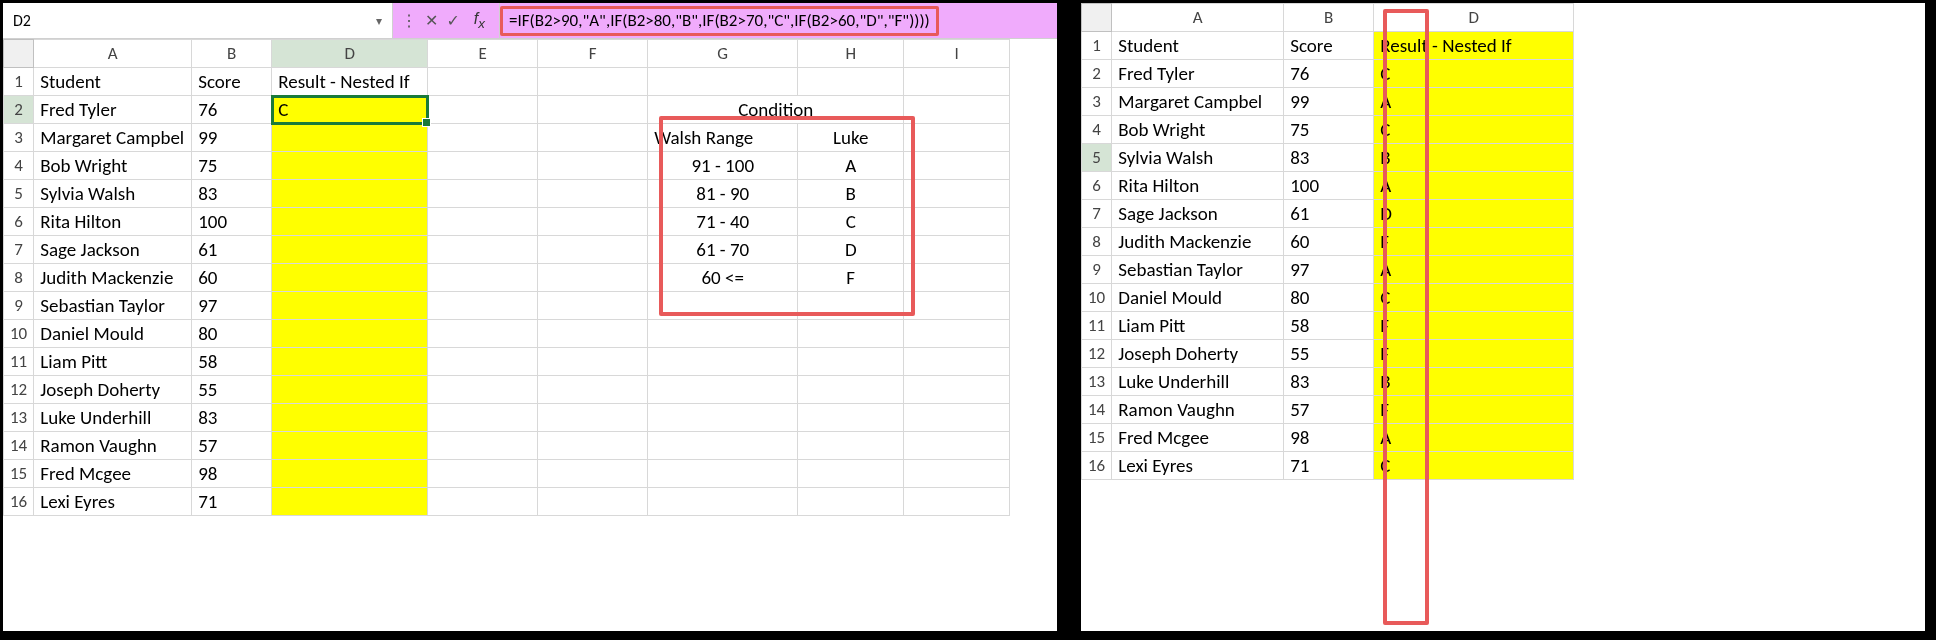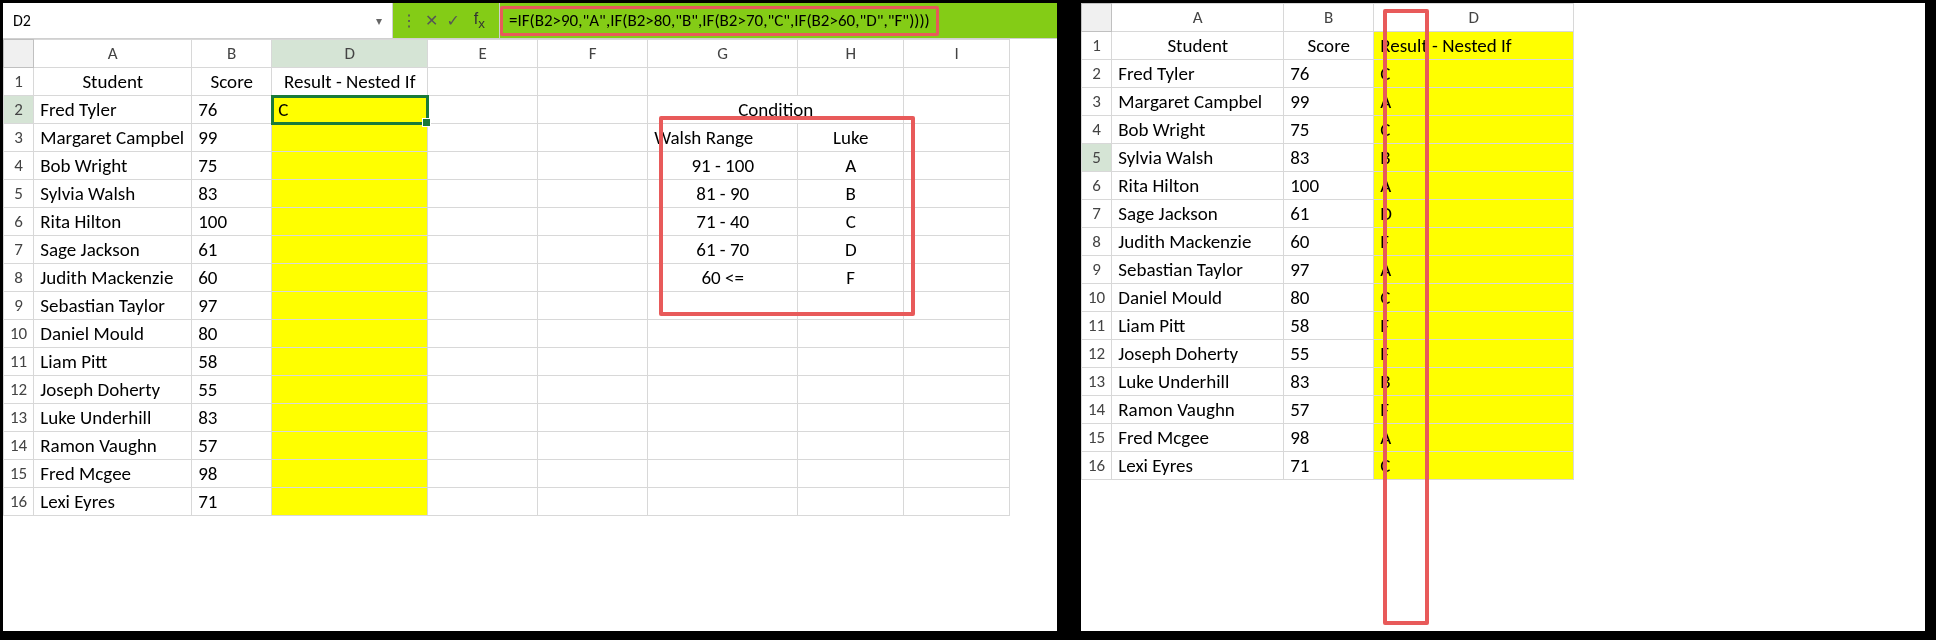--- a/index.html
+++ b/index.html
@@ -22,21 +22,21 @@
   }
   .panel-left { width: 1060px; height: 634px; }
   .panel-right { width: 850px; height: 634px; }
 
   
   .topbar {
     display: flex;
     align-items: center;
     height: 36px;
     border-bottom: 1px solid #d0d0d0;
-    background: #84cc16;
+    background: #f0abfc;
   }
   .namebox {
     width: 390px;
     height: 100%;
     display: flex;
     align-items: center;
     padding: 0 10px;
     border-right: 1px solid #d0d0d0;
     font-size: 16px;
     background: #fff;
@@ -46,20 +46,21 @@
     color: #666; font-size: 12px;
   }
   .fb-btns {
     display: flex; align-items:center; gap:8px; padding:0 8px;
     border-right: 1px solid #d0d0d0;
     height: 100%;
     color:#555;
   }
   .fb-btns span { font-size: 16px; font-family: "Segoe UI", Arial; }
   .fx {
+    font-style: italic;
     font-family: "Cambria Math", serif;
     font-size: 18px;
     padding: 0 6px;
     color:#333;
   }
   .formula-wrap {
     flex: 1;
     display: flex;
     align-items: center;
     height: 100%;
@@ -96,21 +97,21 @@
     font-size: 17px;
     position: relative;
   }
   .corner { width: 26px; background:#f0f0f0 !important; border:1px solid #c0c0c0 !important;}
   .rowhead { width: 26px; text-align:center; font-size:17px; color:#444; background:#fff;}
   .rowhead.active, th.colhead.active { background:#d5e4d5; }
   .cell { font-size: 19px; text-align:left;}
   .cell.num { text-align: left; }
   .cell.center { text-align:center; }
   .hl { background: #ffff00; }
-  .hdr { text-align:center; font-size:19px; }
+  .hdr { font-size:19px; }
   .selcell {
     outline: 3px solid #1a7a3a;
     outline-offset: -2px;
     position: relative;
   }
   .selcell::after {
     content:"";
     position:absolute;
     right:-4px; bottom:-4px;
     width:7px; height:7px;

